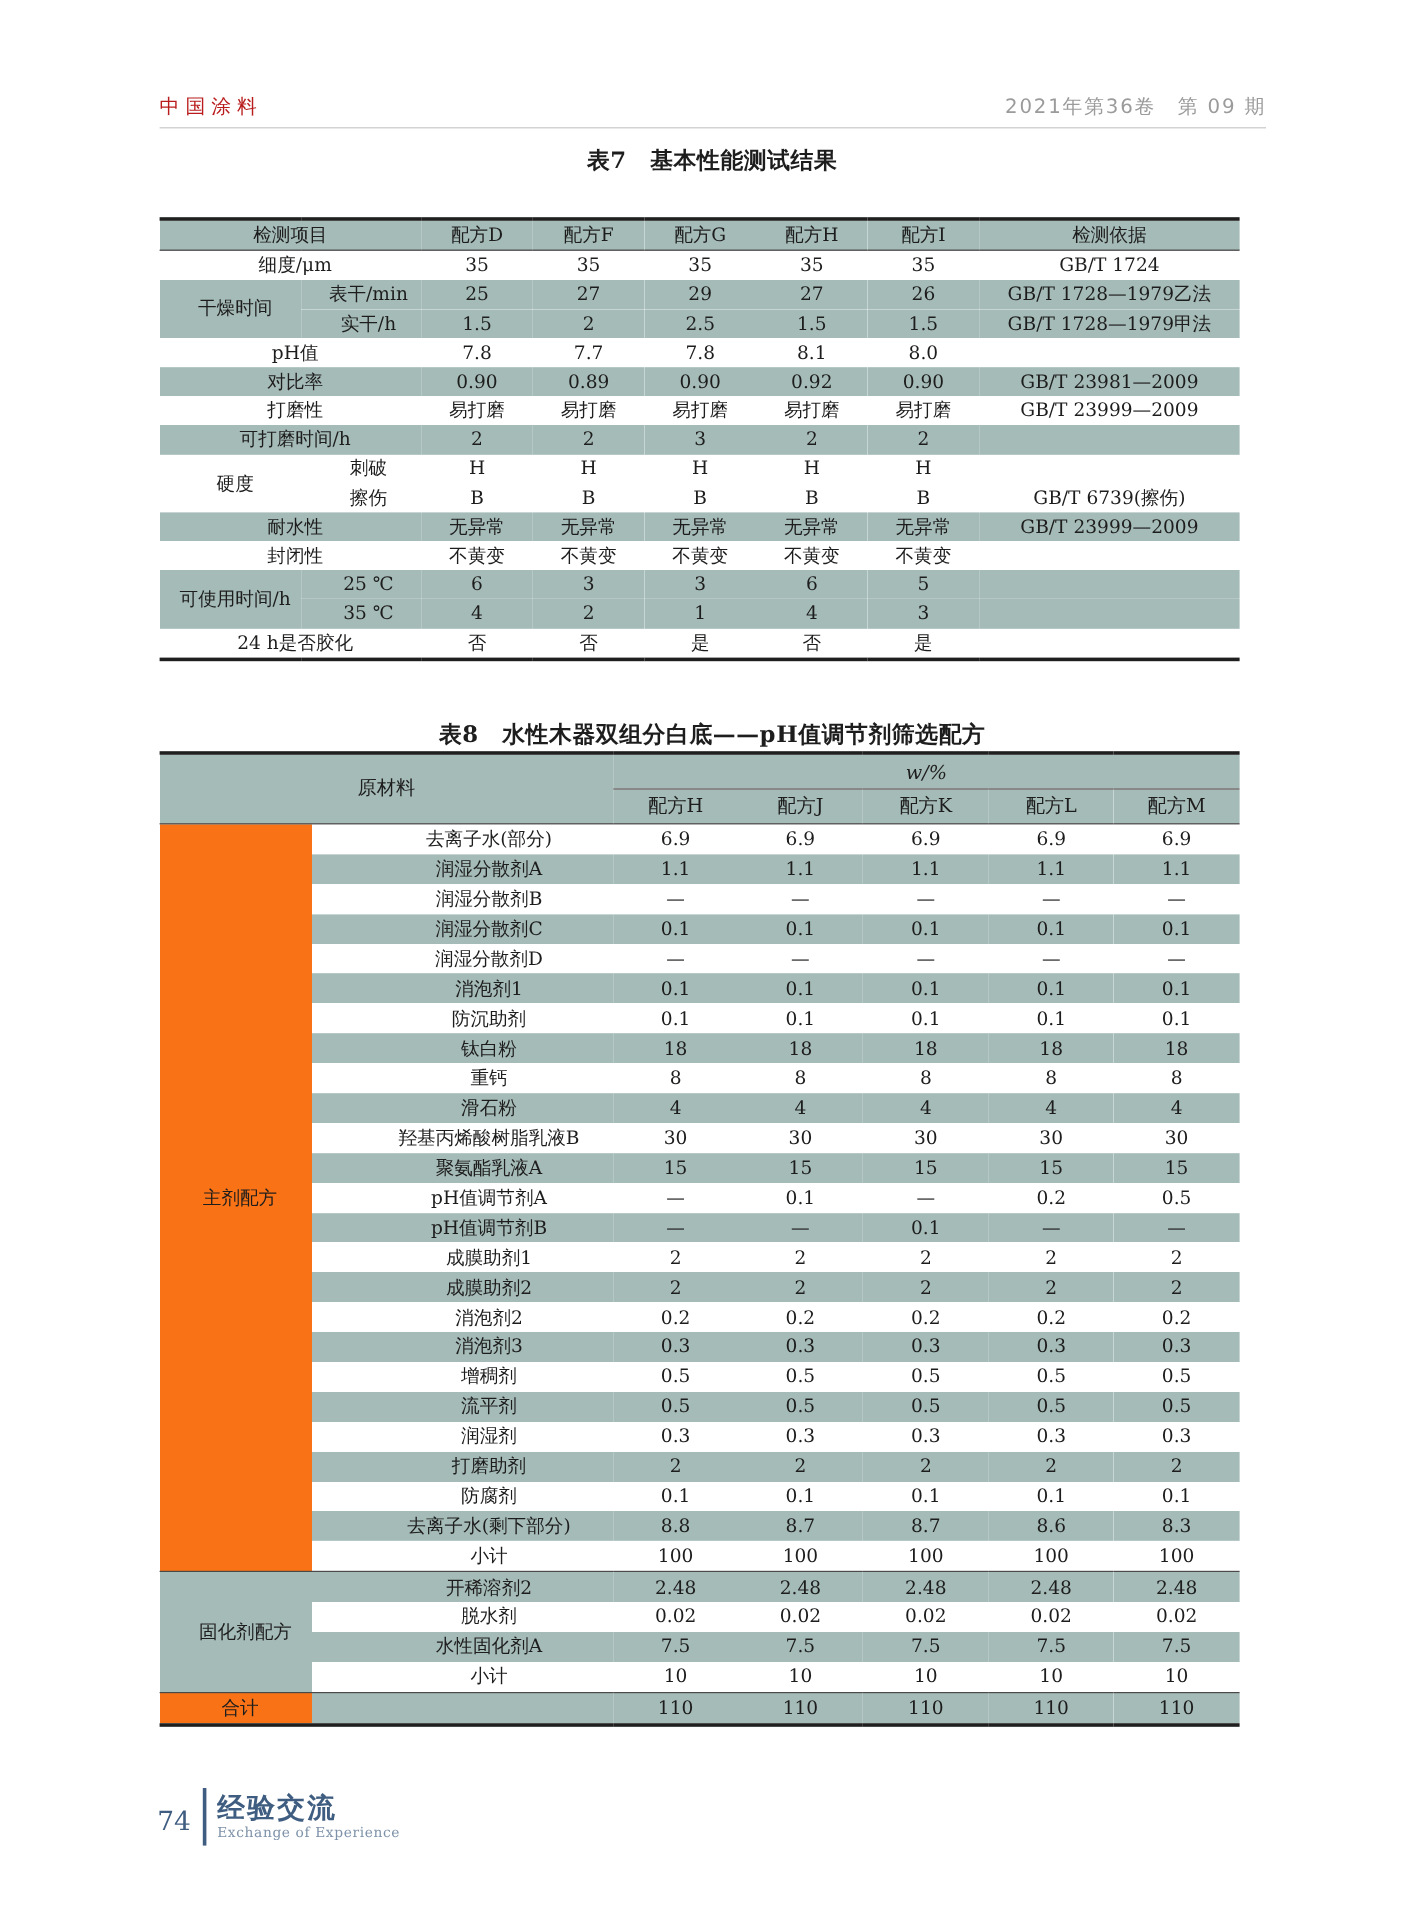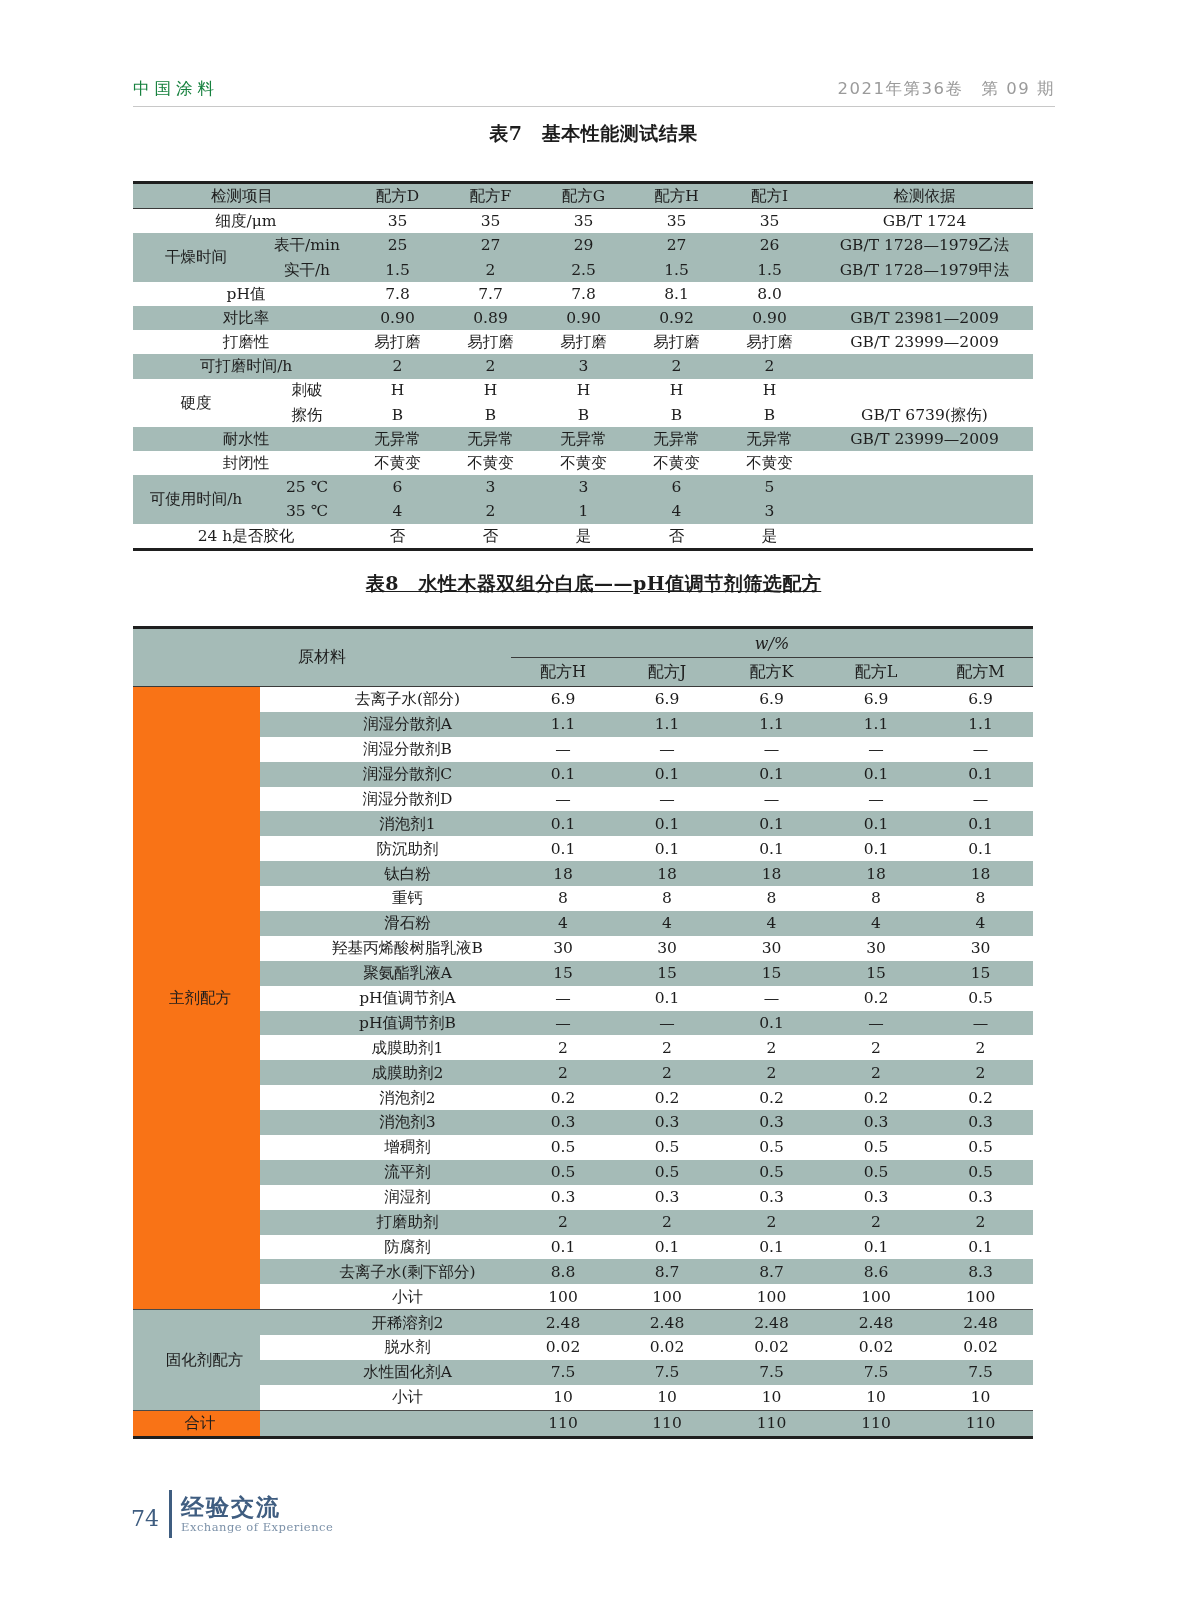--- a/index.html
+++ b/index.html
@@ -12,34 +12,34 @@
     overflow:hidden;
     margin:0 auto;
   }
   
   .pagehead{
     position:absolute;left:133px;top:76px;width:922px;height:30px;
     border-bottom:1.5px solid #c8c8c8;
   }
   .journal{
     position:absolute;left:0;top:2px;
-    font-size:16.5px;color:#15803d;letter-spacing:5px;
+    font-size:16.5px;color:#b91c1c;letter-spacing:5px;
     font-family:"DejaVu Sans","Liberation Sans",sans-serif;
   }
   .issue{
     position:absolute;right:0;top:2px;
     font-size:16.5px;color:#9b9b9b;letter-spacing:1.5px;
     font-family:"DejaVu Sans","Liberation Sans",sans-serif;
   }
   
   .ttl{position:absolute;left:0;width:1187px;text-align:center;font-weight:bold;}
   .ttl-cn{font-size:19px;letter-spacing:0.5px;}
   .ttl-en{font-size:18px;}
   #t7cn{top:121px;} #t7en{top:149px;}
-  #t8cn{top:571px;text-decoration:underline;} #t8en{top:600px;}
+  #t8cn{top:599px;} #t8en{top:600px;}
   
   table{border-collapse:collapse;table-layout:fixed;}
   #table7,#table8{
     position:absolute;left:133px;width:900px;
     border-top:3px solid #1f1f1f;border-bottom:3px solid #1f1f1f;
   }
   #table7{top:181px;}
   #table8{top:626px;}
   td,th{padding:0;font-weight:normal;overflow:hidden;white-space:nowrap;}
   #table7 td{height:24.2px;font-size:15.5px;text-align:center;line-height:1.05;}

